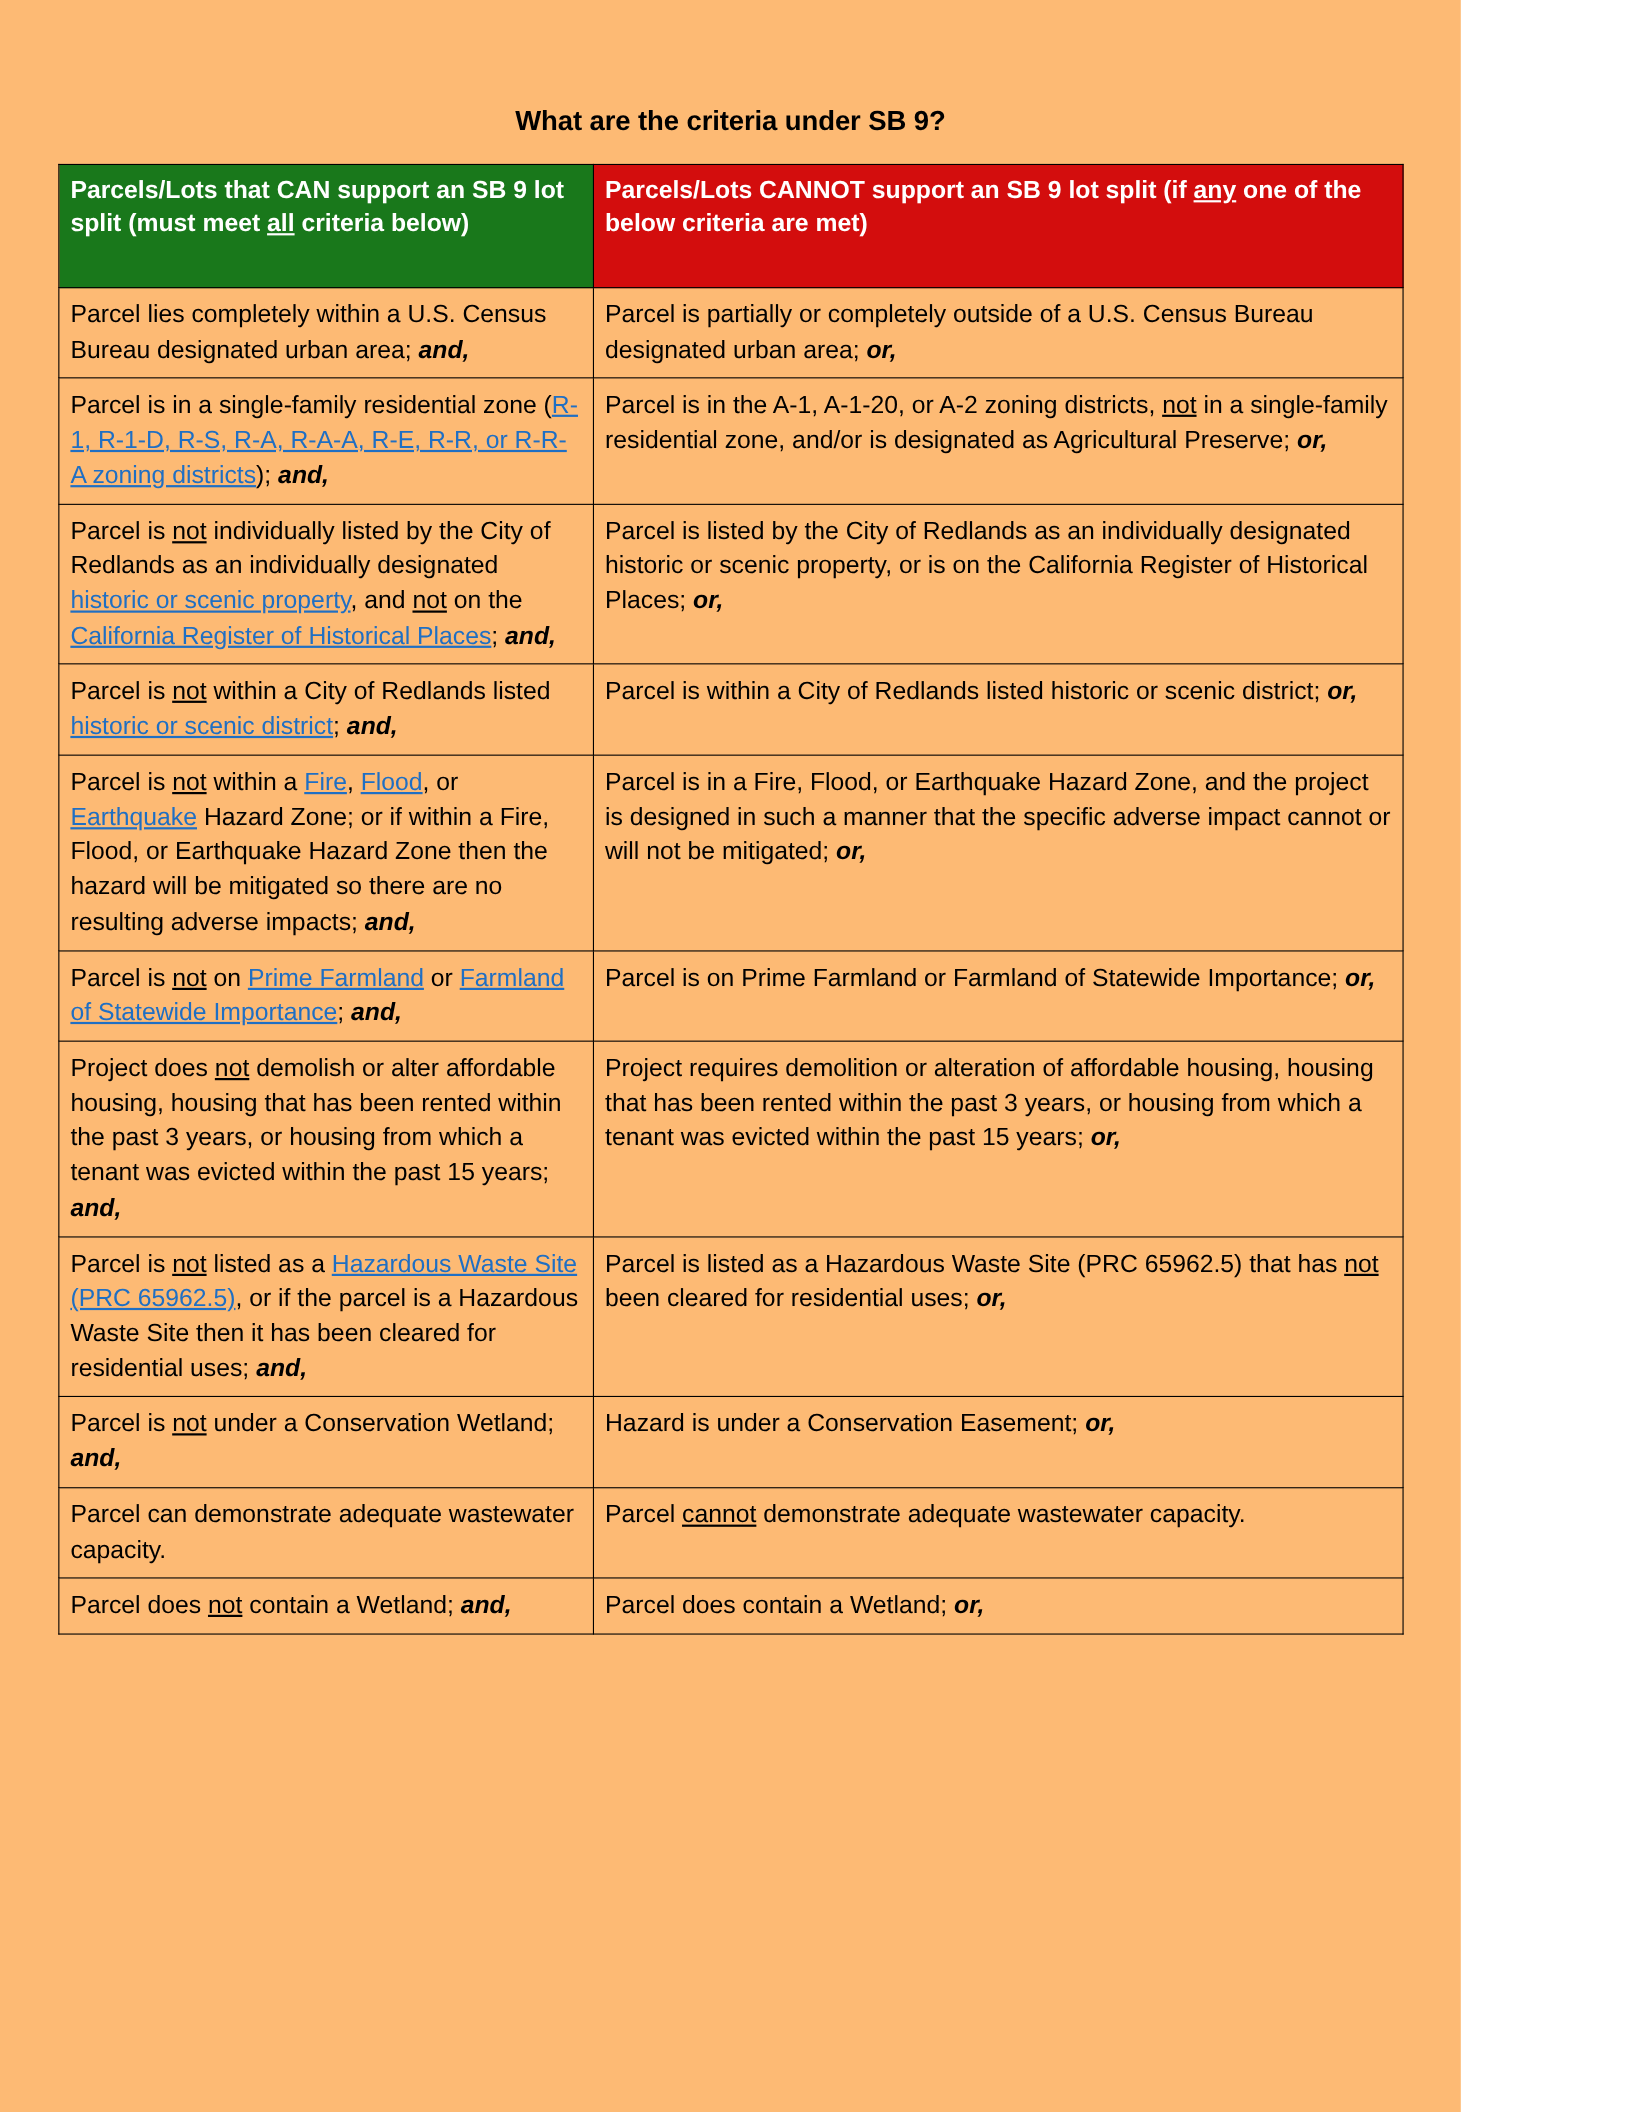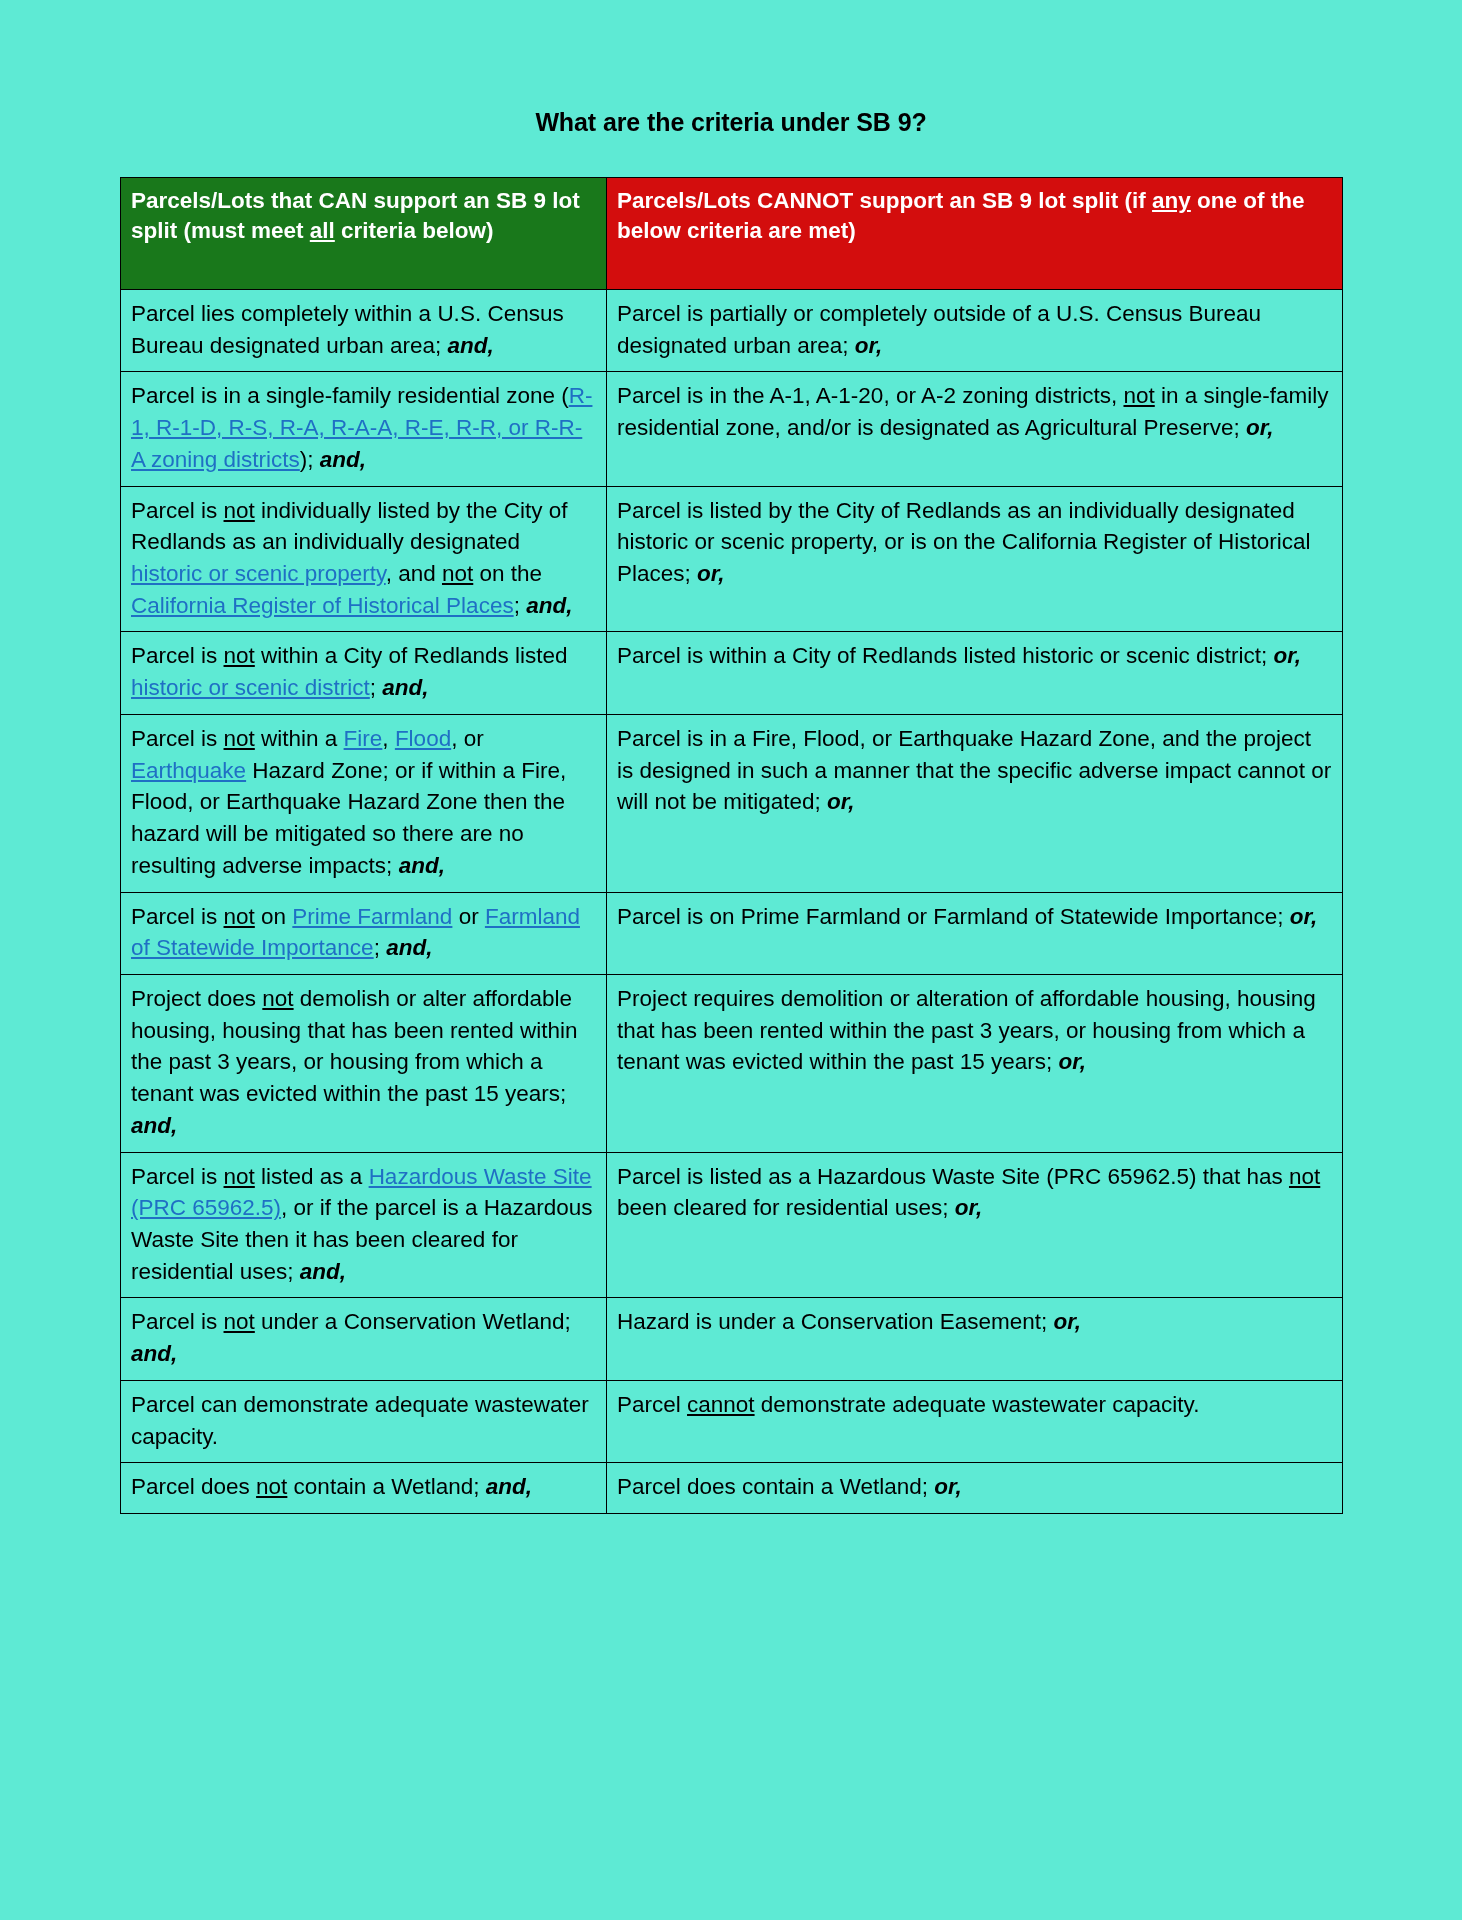--- a/index.html
+++ b/index.html
@@ -10,37 +10,37 @@
   }
   body {
     width: 1484px;
     height: 1920px;
     font-family: "Liberation Sans", sans-serif;
     color: #000000;
     overflow: hidden;
   }
   .page {
     position: relative;
-    width: 1462px;
+    width: 1328px;
     height: 1920px;
-    background: #5eead4;
-    padding: 12px;
+    background: #fdba74;
+    padding: 0;
   }
   .doc-title {
     text-align: center;
     font-size: 25px;
     font-weight: bold;
     letter-spacing: -0.1px;
     padding-top: 96px;
     padding-bottom: 0;
     margin: 0;
     color: #000;
   }
   .table-wrap {
-    margin: 40px auto 0 auto;
+    margin: 24px auto 0 auto;
     width: 1222px;
   }
   table.criteria {
     width: 100%;
     border-collapse: collapse;
     table-layout: fixed;
   }
   table.criteria col.c-left  { width: 486px; }
   table.criteria col.c-right { width: 736px; }
 

